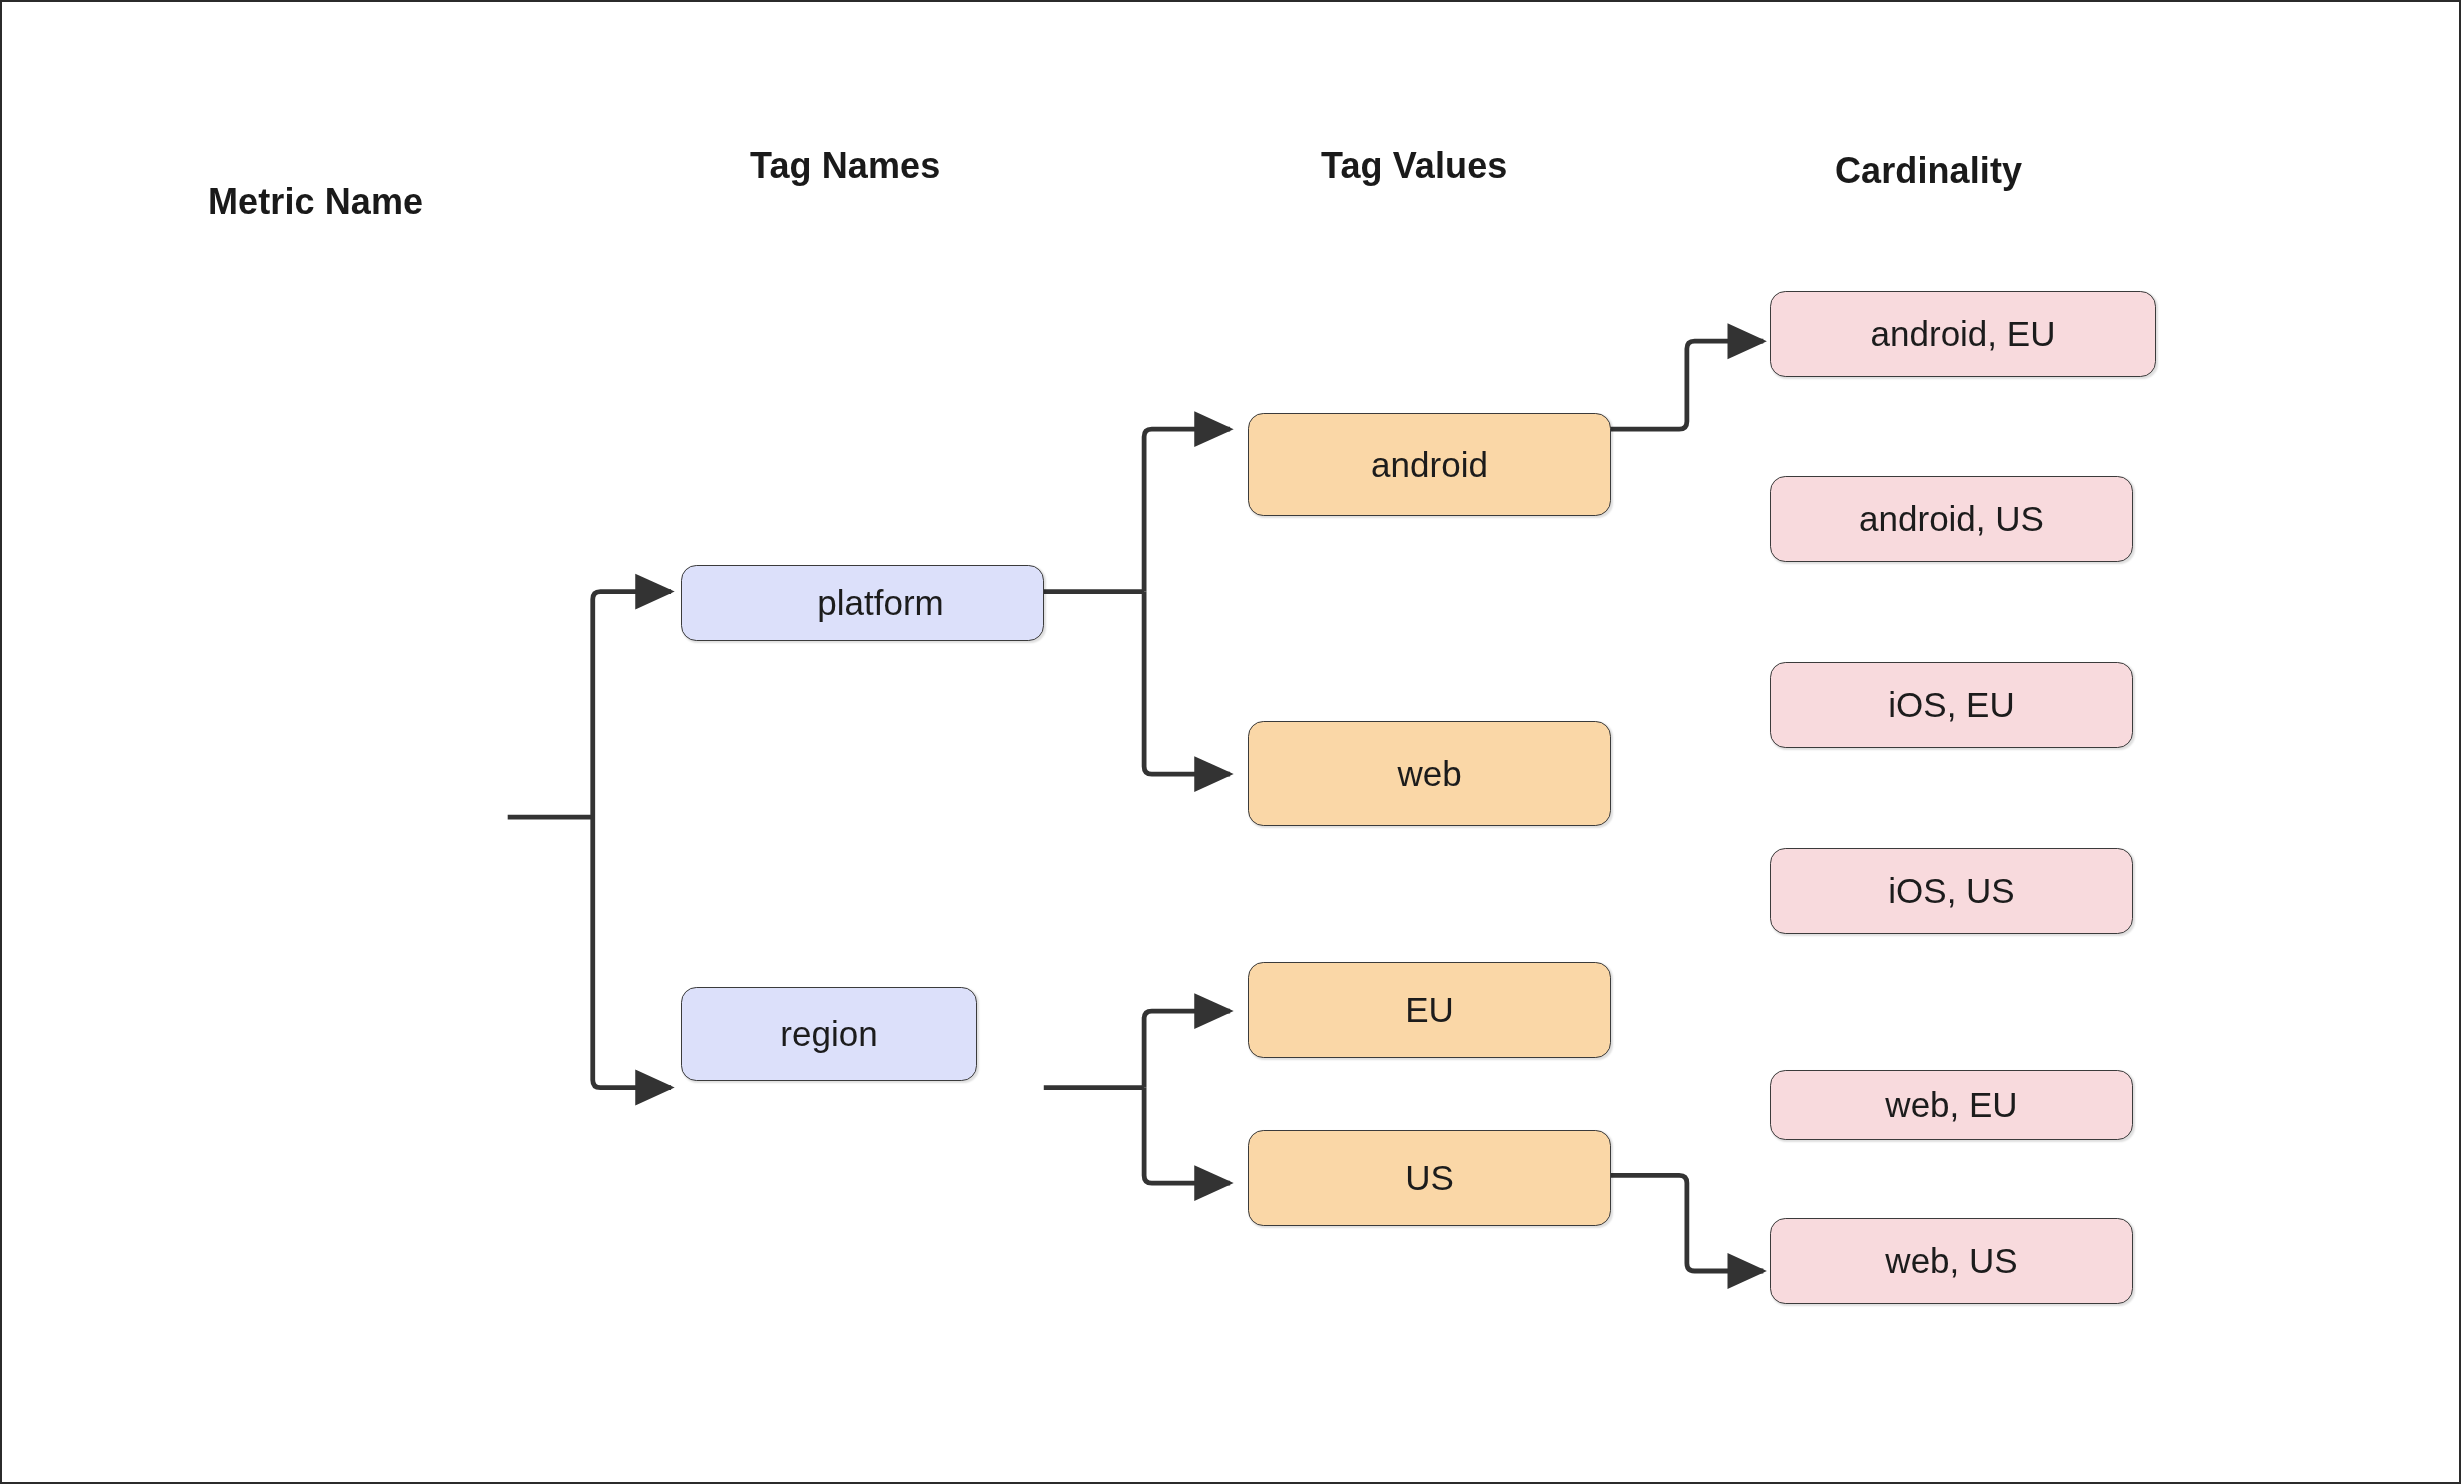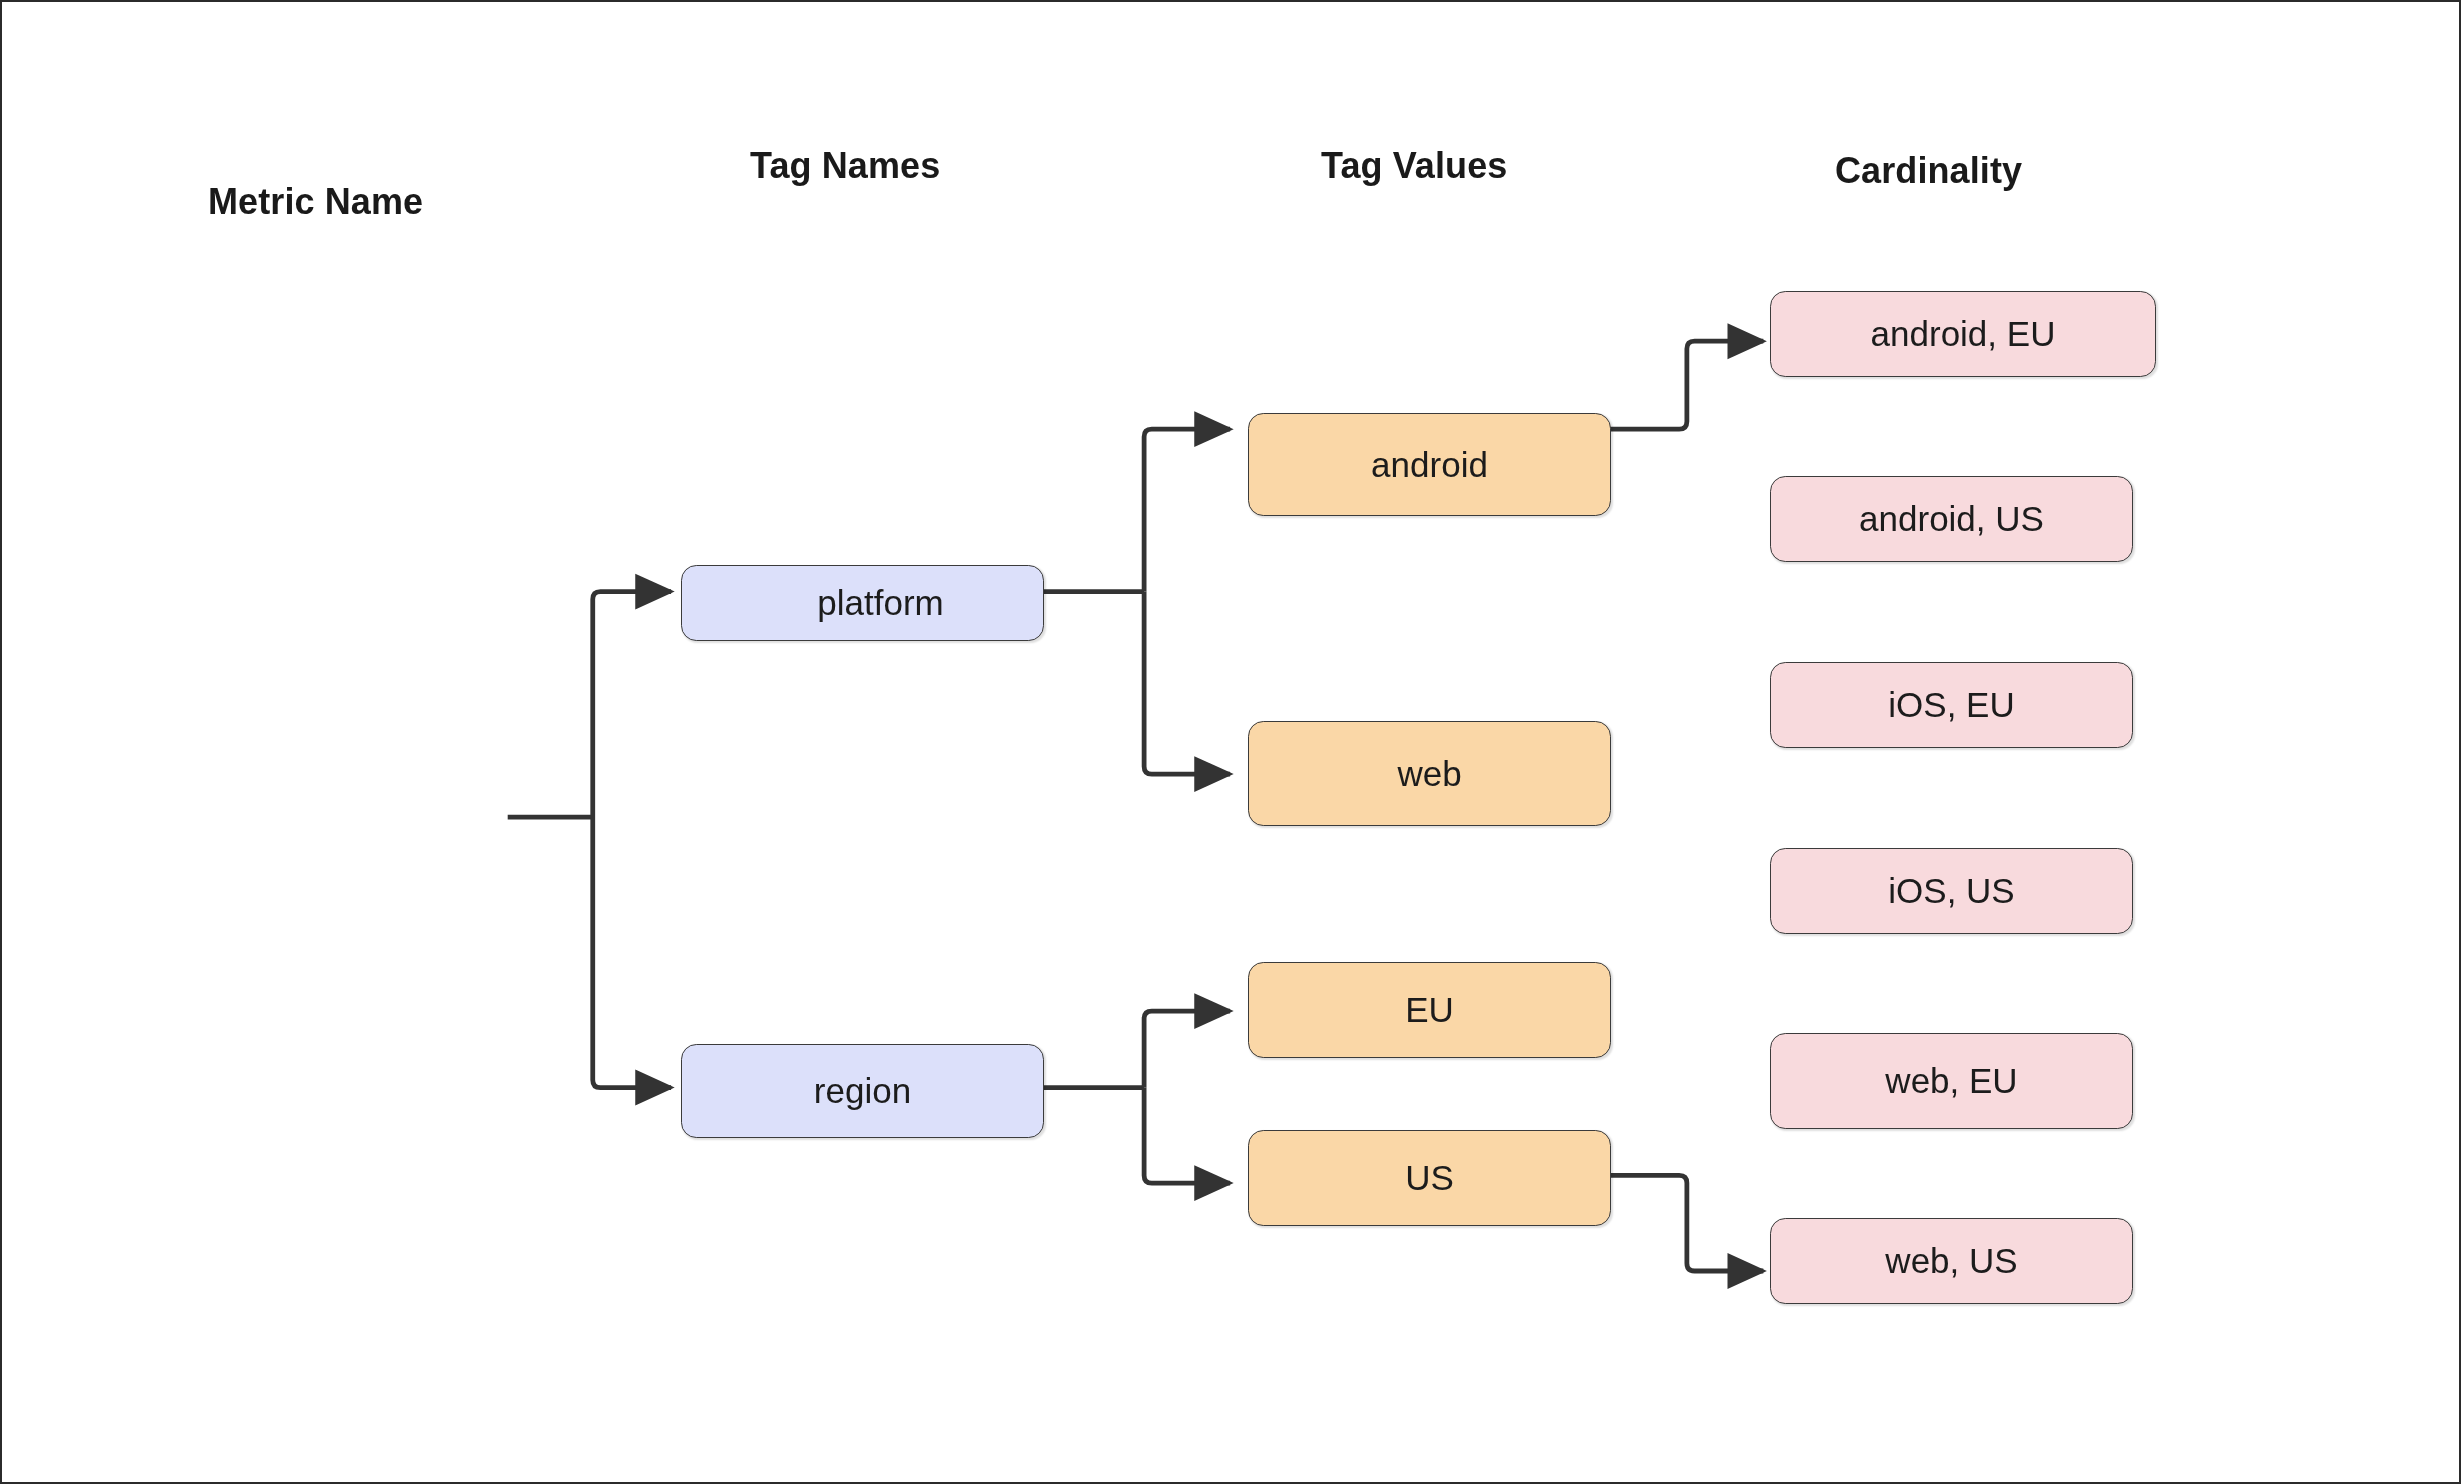--- a/index.html
+++ b/index.html
@@ -110,37 +110,37 @@
 
       <path d="M 1682 447 L 1755 447 Q 1763 447 1763 439 L 1763 363 Q 1763 355 1771 355 L 1843 355" marker-end="url(#arrow)"></path>
 
       <path d="M 1682 1228 L 1755 1228 Q 1763 1228 1763 1236 L 1763 1320 Q 1763 1328 1771 1328 L 1843 1328" marker-end="url(#arrow)"></path>
     </g>
   </svg>
 
 
   <div class="node tagname" style="left:679px; top:563px; width:363px; height:76px;padding-left:36px;">platform</div>
 
-  <div class="node tagname" style="left:679px; top:1042px; width:363px; height:94px;">region</div>
+  <div class="node tagname" style="left:679px; top:985px; width:296px; height:94px;">region</div>
 
   <div class="node tagvalue" style="left:1246px; top:375px; width:363px; height:103px;margin-top:36px;">android</div>
 
 
   <div class="node tagvalue" style="left:1246px; top:719px; width:363px; height:105px;">web</div>
 
   <div class="node tagvalue" style="left:1246px; top:960px; width:363px; height:96px;">EU</div>
 
   <div class="node tagvalue" style="left:1246px; top:1128px; width:363px; height:96px;">US</div>
 
   <div class="node card" style="left:1768px; top:289px; width:386px; height:86px;">android, EU</div>
 
   <div class="node card" style="left:1768px; top:474px; width:363px; height:86px;">android, US</div>
 
   <div class="node card" style="left:1768px; top:660px; width:363px; height:86px;">iOS, EU</div>
 
   <div class="node card" style="left:1768px; top:846px; width:363px; height:86px;">iOS, US</div>
 
-  <div class="node card" style="left:1768px; top:1031px; width:363px; height:96px;">web, EU</div>
+  <div class="node card" style="left:1768px; top:1068px; width:363px; height:70px;">web, EU</div>
 
   <div class="node card" style="left:1768px; top:1216px; width:363px; height:86px;">web, US</div>
 
 </div>
 
 
 </body></html>

